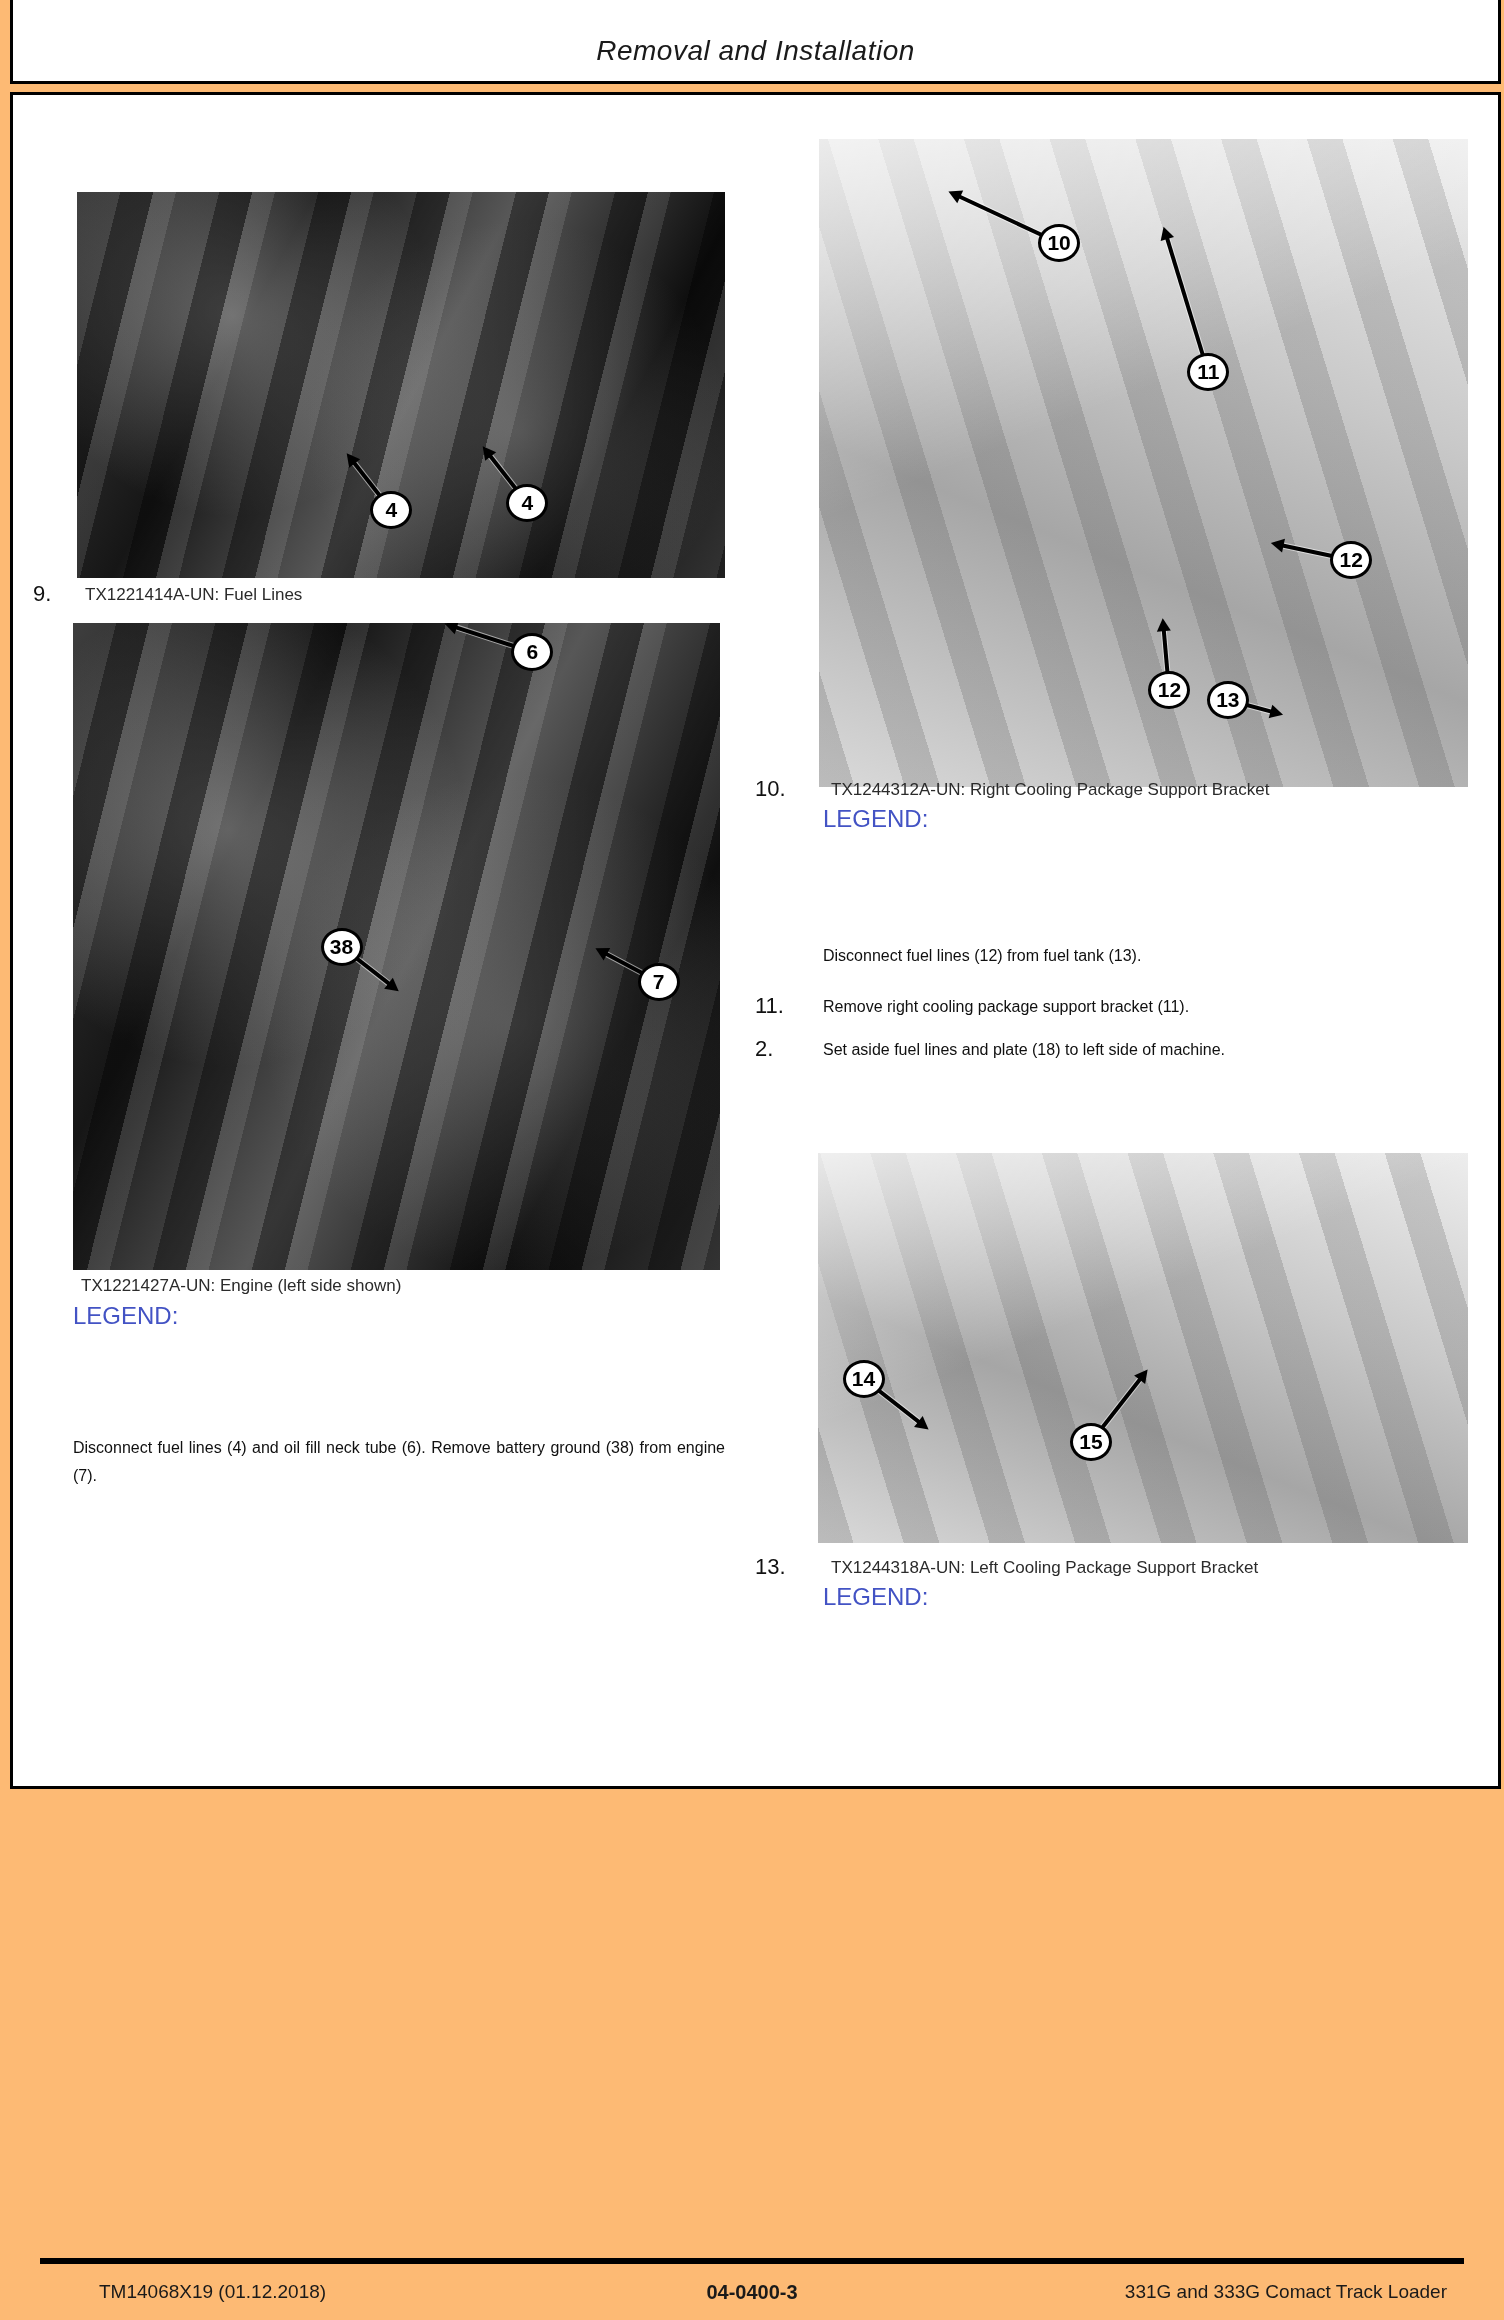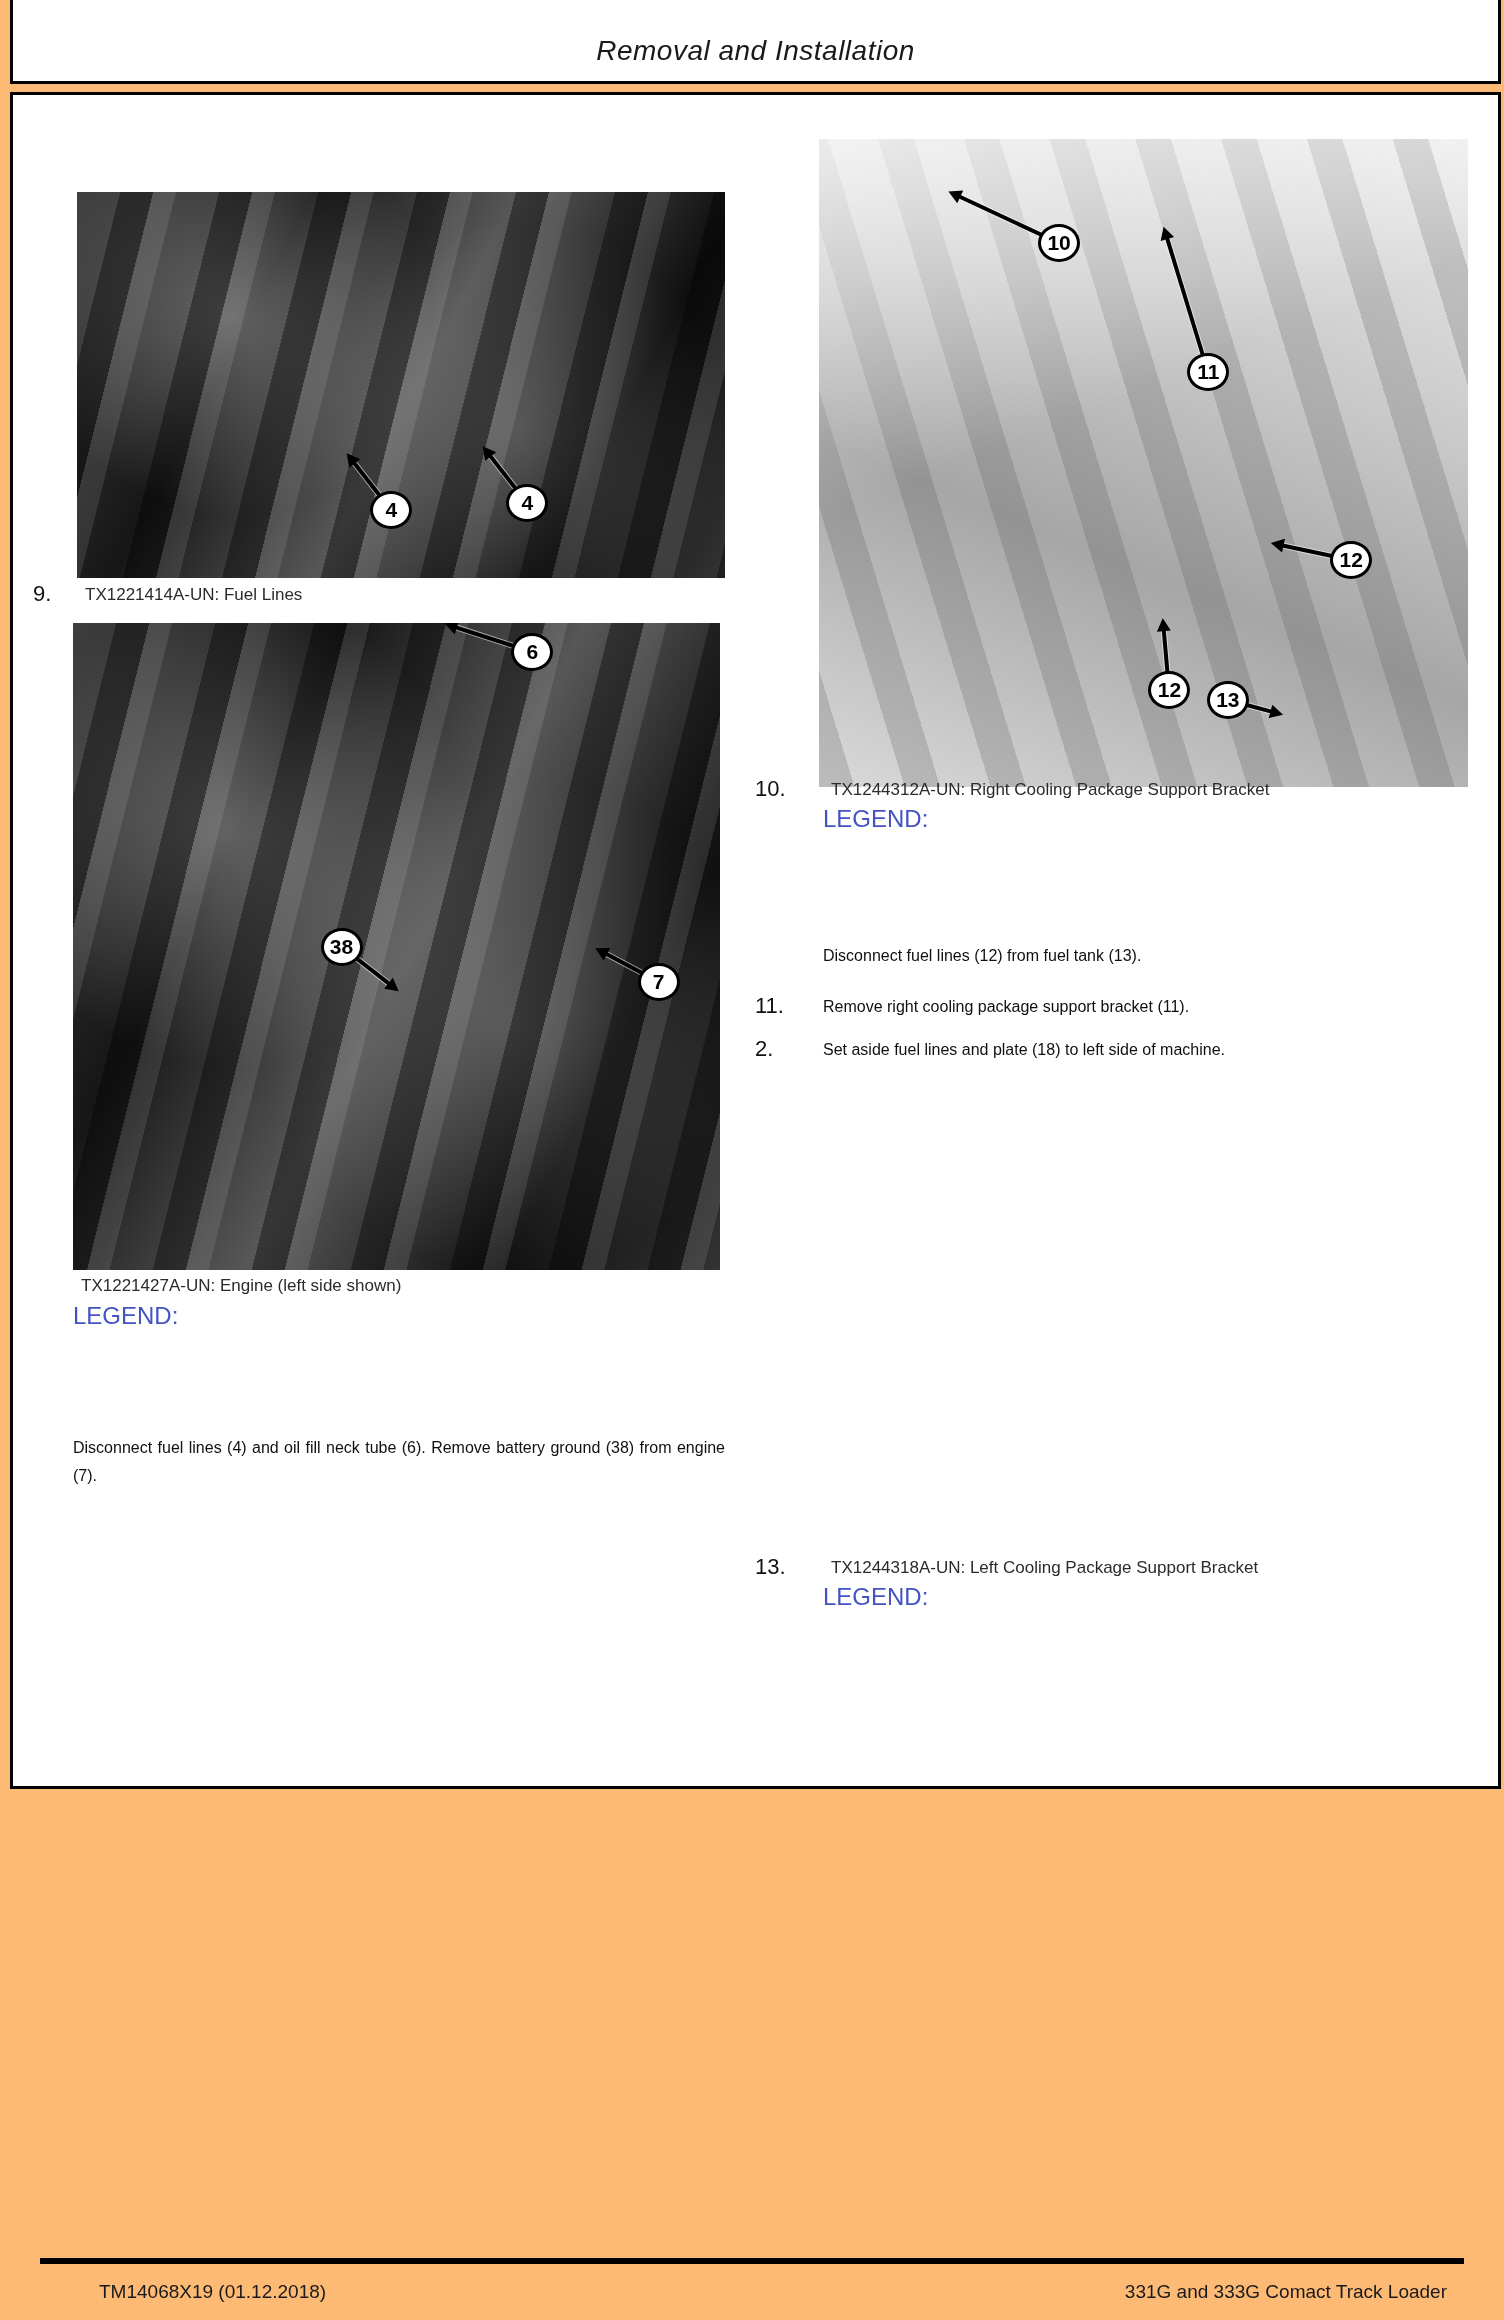--- a/index.html
+++ b/index.html
@@ -161,29 +161,43 @@
         <div class="legend-item"></div>
         <div class="legend-item"></div>
       </div>
     <div class="abs body-text" style="left:810px; top:847px; width:640px;">Disconnect fuel lines (12) from fuel tank (13).</div>
 
     <div class="abs step-num" style="left:742px; top:898px;">11.</div>
     <div class="abs body-text" style="left:810px; top:898px; width:640px;">Remove right cooling package support bracket (11).</div>
     <div class="abs step-num" style="left:742px; top:941px;">2.</div>
     <div class="abs body-text" style="left:810px; top:941px; width:640px;">Set aside fuel lines and plate (18) to left side of machine.</div>
 
+    <div class="figure cad" style="left:805px; top:1058px; width:650px; height:390px;">
+      <div class="callout-layer">
+
+      <div class="callout" style="left: 7%; top: 58%;">
+          <span class="arrow" style="width: 70px; transform: rotate(38deg);"></span>
+          <span class="num">14</span>
+        </div>
+          <div class="callout" style="left: 42%; top: 74%;">
+          <span class="arrow" style="width: 80px; transform: rotate(-52deg);"></span>
+          <span class="num">15</span>
+        </div>
+        </div>
+    </div>
 
     <div class="abs step-num" style="left:742px; top:1459px;">13.</div>
     <div class="abs fig-caption" style="left:810px; top:1463px;">TX1244318A-UN: Left Cooling Package Support Bracket</div>
     <div class="abs legend-title" style="left:810px; top:1488px;">LEGEND:</div>
     <div class="abs legend-list" style="left:810px; top:1518px;">
 
     <div class="legend-item"></div>
         <div class="legend-item"></div>
       </div>
 
   </div>
 
   <div class="footer-rule"></div>
   <div class="footer-text footer-left">TM14068X19 (01.12.2018)</div>
+  <div class="footer-text footer-center">04-0400-3</div>
   <div class="footer-text footer-right">331G and 333G Comact Track Loader</div>
 
 </div>
 
 </body></html>

